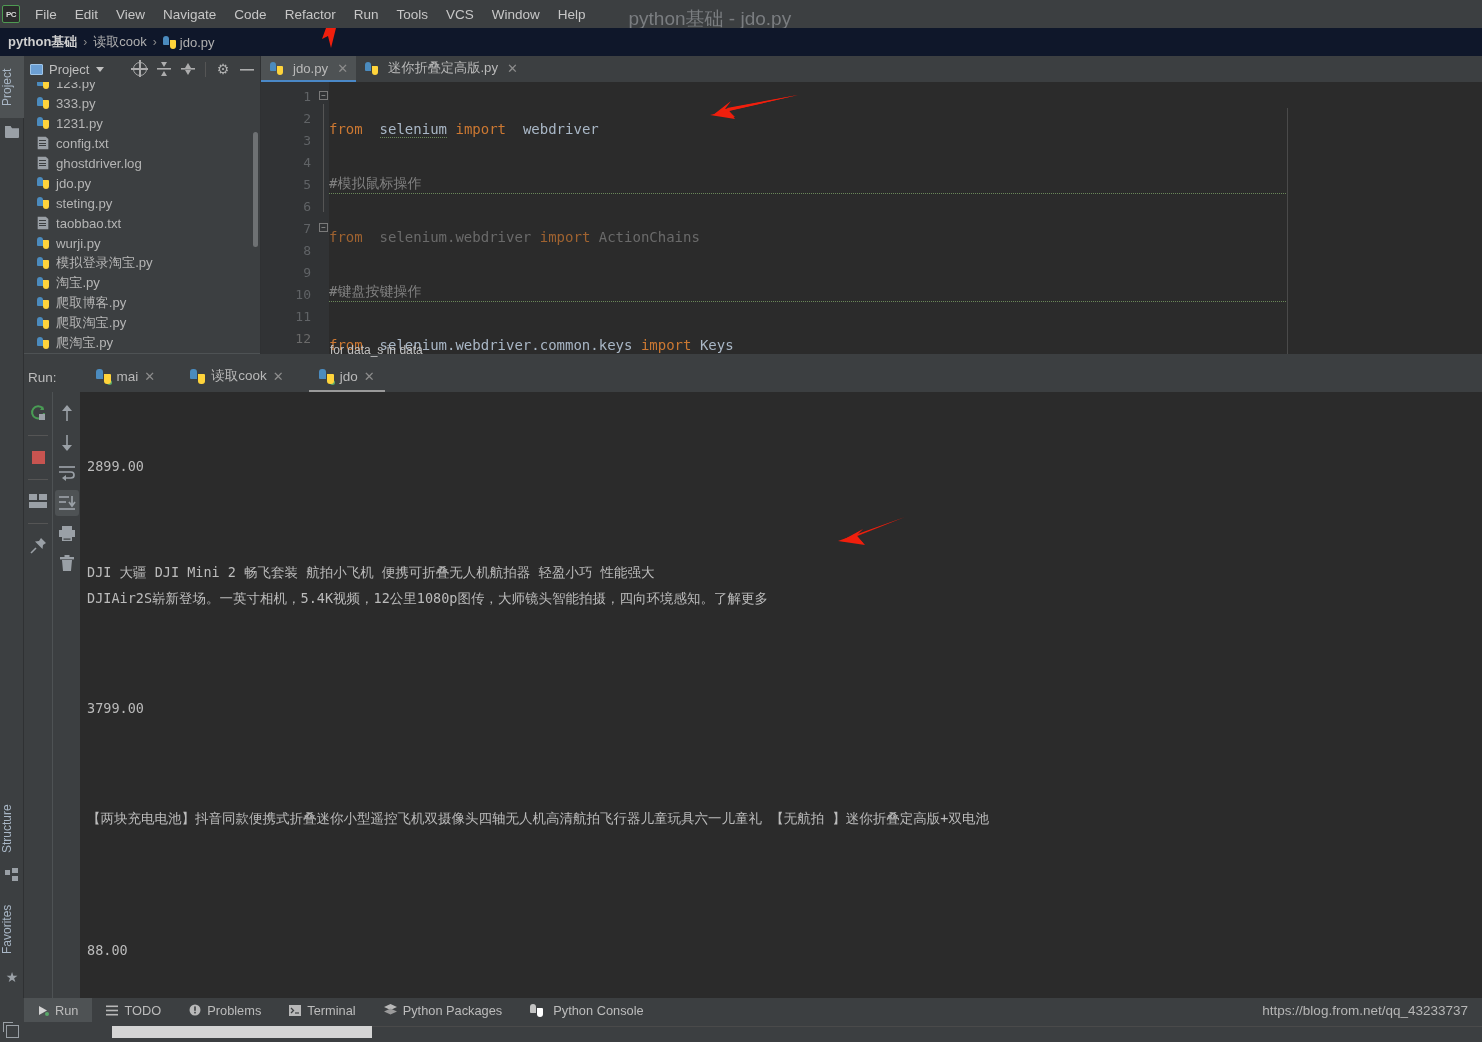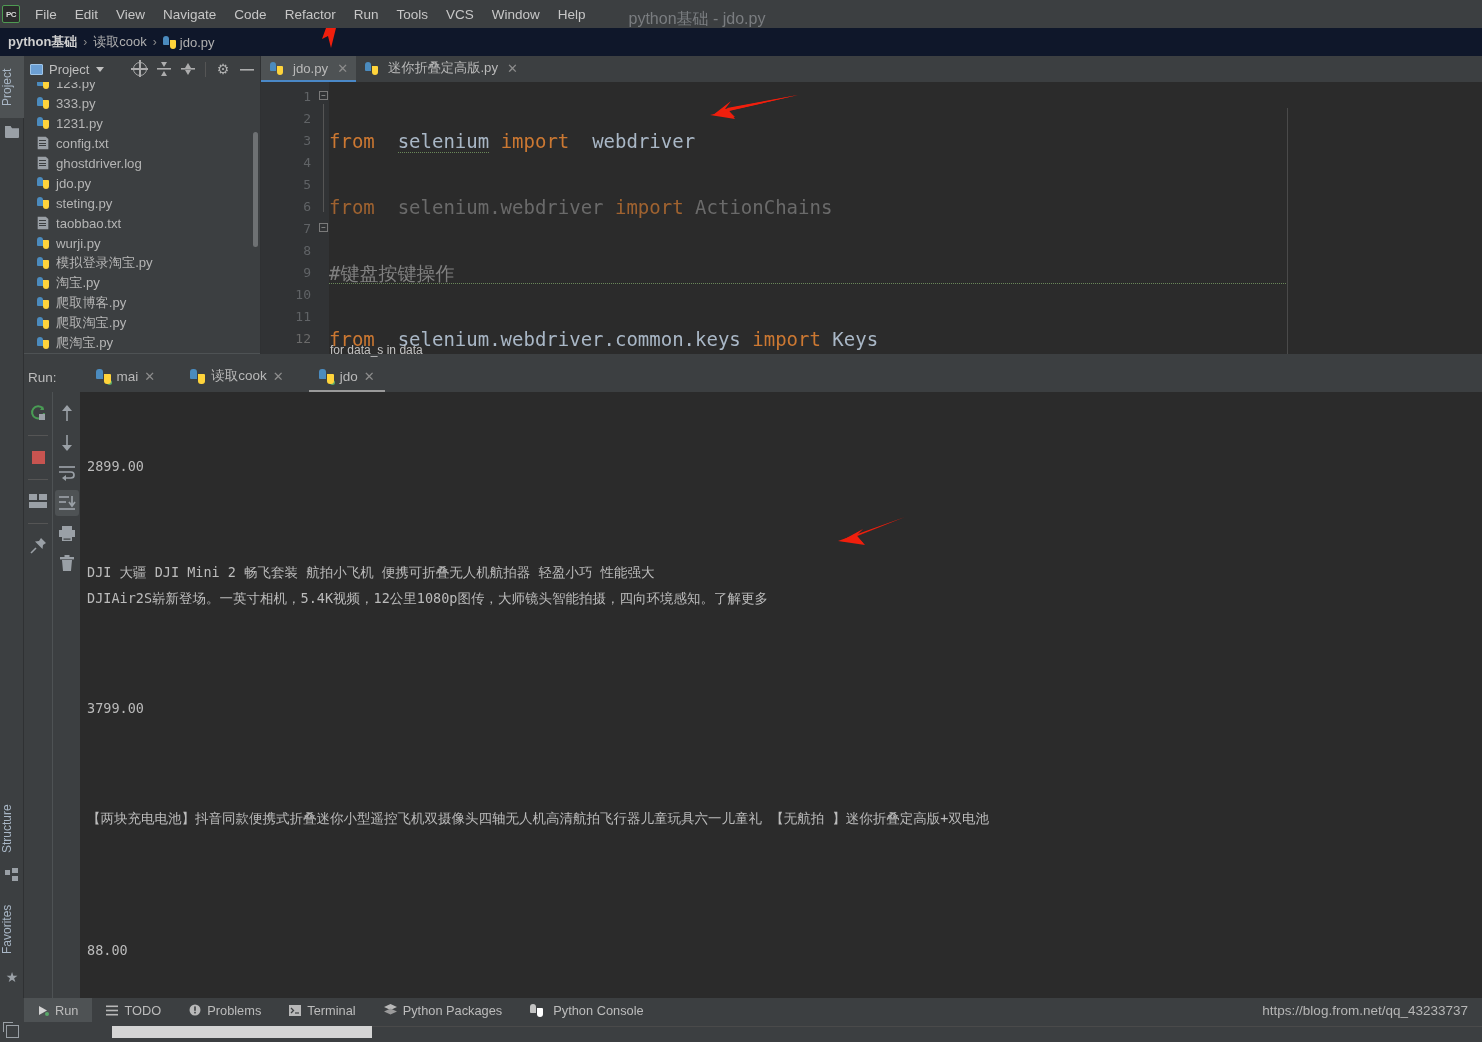--- a/index.html
+++ b/index.html
@@ -19,21 +19,21 @@
     font-size: 13.5px; color: #c7c7c7;
   }
   .pc-logo {
     width: 18px; height: 18px; margin: 0 6px 0 2px;
     background: #2b2b2b; border: 1px solid #4e9a52; border-radius: 2px;
     display: flex; align-items: center; justify-content: center;
     font-size: 8px; color: #d8d8d8; font-weight: bold; letter-spacing: -0.5px;
     font-family: "Liberation Sans", sans-serif;
   }
   .menu-item { padding: 3px 9px; cursor: default; white-space: nowrap; }
-  .win-title { margin-left: 34px; color: #7a7d80; font-size: 16px; margin-top: 10px; }
+  .win-title { margin-left: 34px; color: #7a7d80; font-size: 19px; margin-top: 10px; }
 
   
   .breadcrumb {
     position: absolute; left: 0; top: 28px; width: 1482px; height: 28px;
     background: #0f172a; display: flex; align-items: center;
     padding-left: 8px; font-size: 13px; color: #b0b0b0;
   }
   .crumb { display: flex; align-items: center; }
   .crumb-sep { margin: 0 6px; color: #8a8a8a; font-size: 12px; }
   .crumb.bold { font-weight: bold; color: #cfcfcf; }
@@ -147,21 +147,21 @@
   }
   .gutter div { height: 22px; line-height: 22px; padding-right: 8px; }
   .fold-col { position:absolute; left:58px; top:0; width:10px; height:272px; background:#313335;}
   .fold-line { position:absolute; left:4px; top:22px; width:1px; height:108px; background:#555;}
   .fold-mark {
     position:absolute; left:0; width:9px; height:9px; border:1px solid #7a7a7a;
     background:#313335; color:#b0b0b0; font-size:8px; line-height:7px; text-align:center;
   }
   .code {
     position: absolute; left: 68px; top: 0; right: 0; height: 272px;
-    font-family: "DejaVu Sans Mono", monospace; font-size: 19px;
+    font-family: "DejaVu Sans Mono", monospace; font-size: 14px;
     padding-top: 4px; white-space: pre;
   }
   .code div { height: 22px; line-height: 22px; }
   .kw { color: #cc7832; }
   .pl { color: #a9b7c6; }
   .cm { color: #808080; }
   .dim { color: #6a6a6a; }
   .squig { border-bottom: 1px dotted #6a8759; }
   .ed-right-panel { position:absolute; right:0; top:26px; width:195px; height:272px; background:#2b2b2b; border-left:1px solid #4a4a4a;}
 
@@ -372,20 +372,21 @@
         <div class="dim">12</div>
       </div>
       <div class="fold-col">
         <div class="fold-mark" style="top:9px;">−</div>
         <div class="fold-line"></div>
         <div class="fold-mark" style="top:141px;">−</div>
       </div>
 
       <div class="code">
         <div><span class="kw">from</span><span class="pl">  </span><span class="pl squig">selenium</span><span class="pl"> </span><span class="kw">import</span><span class="pl">  webdriver</span></div>
+        <div class="cm squig">#模拟鼠标操作</div>
         <div><span class="kw" style="opacity:.72">from</span><span class="pl dim">  selenium.webdriver </span><span class="kw" style="opacity:.72">import</span><span class="pl dim"> ActionChains</span></div>
         <div class="cm squig">#键盘按键操作</div>
         <div><span class="kw">from</span><span class="pl">  selenium.webdriver.common.keys </span><span class="kw">import</span><span class="pl"> Keys</span></div>
         
         
         
         
         
         
         

